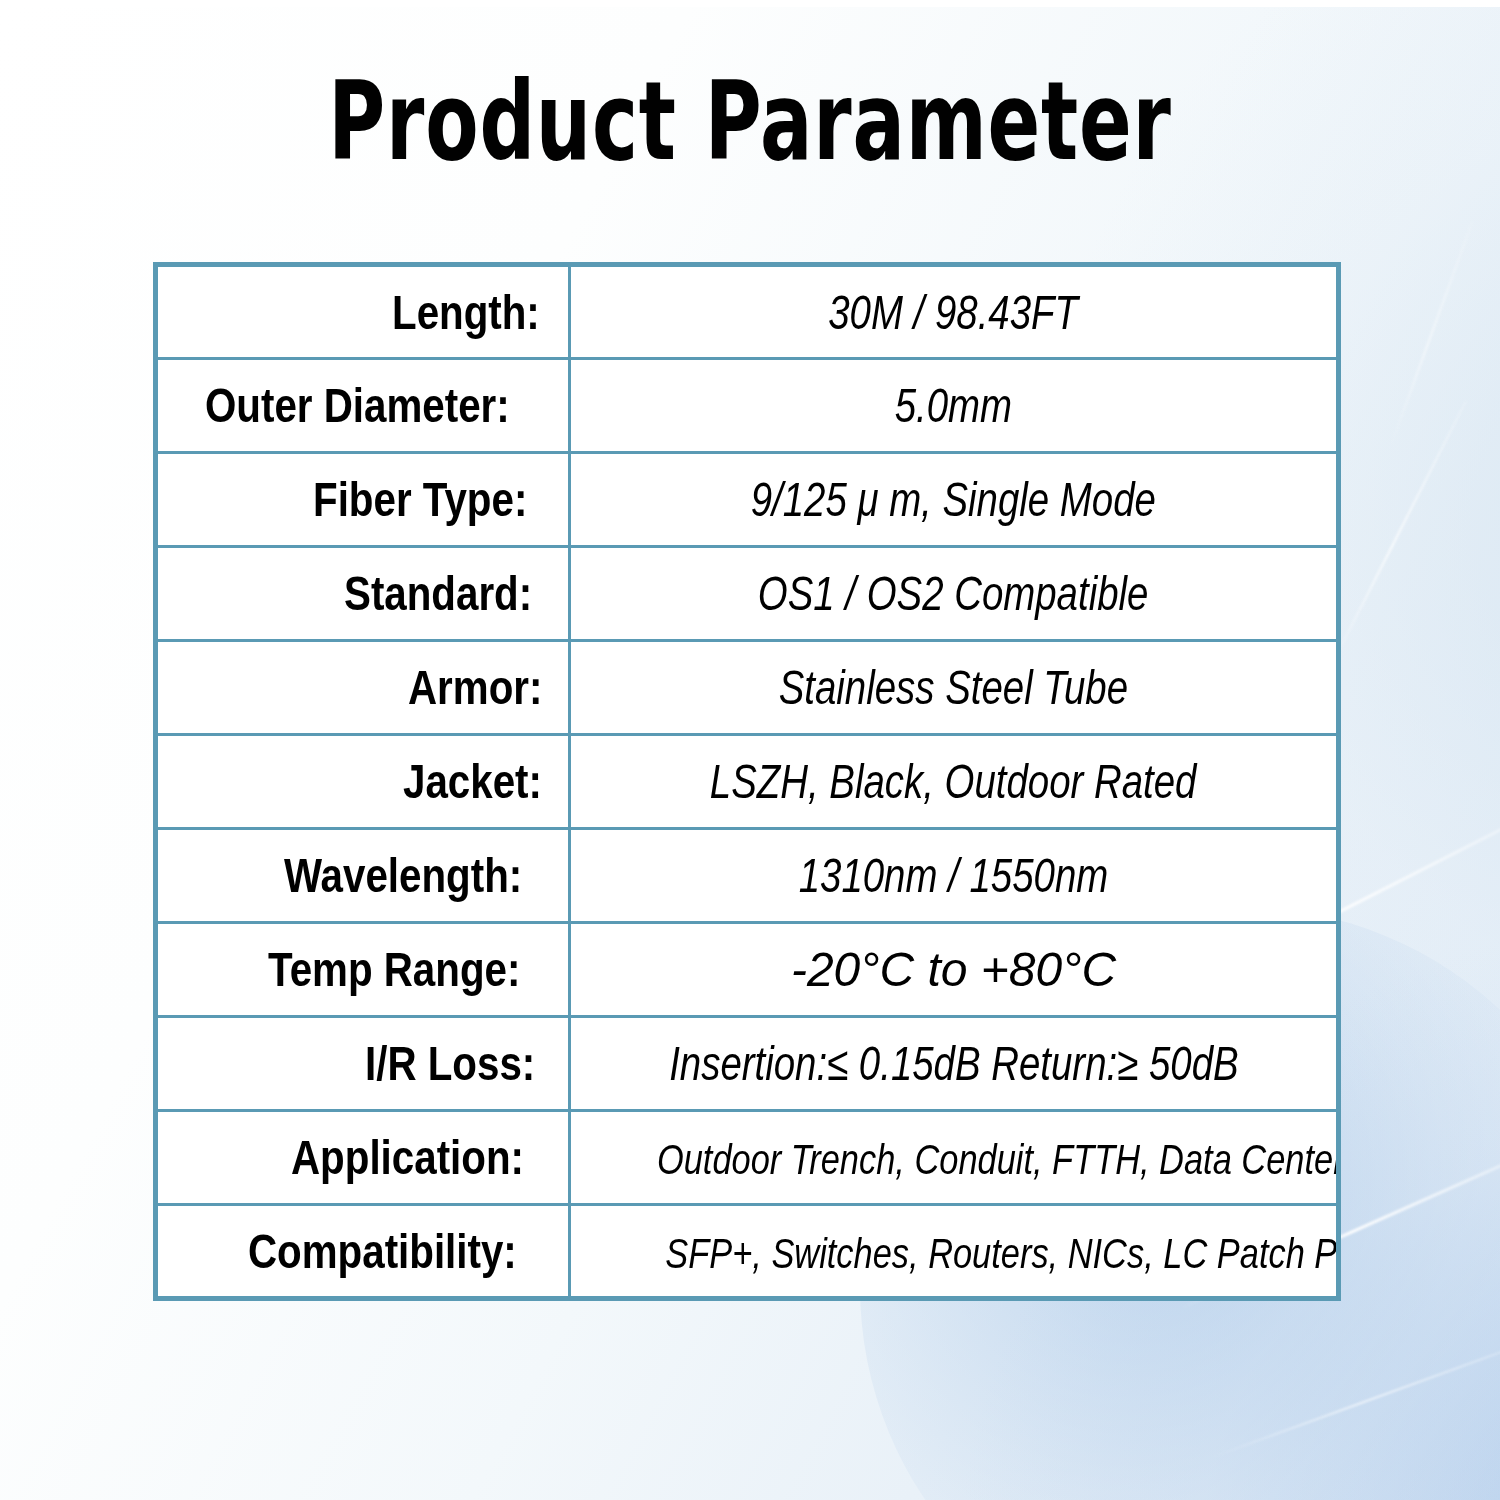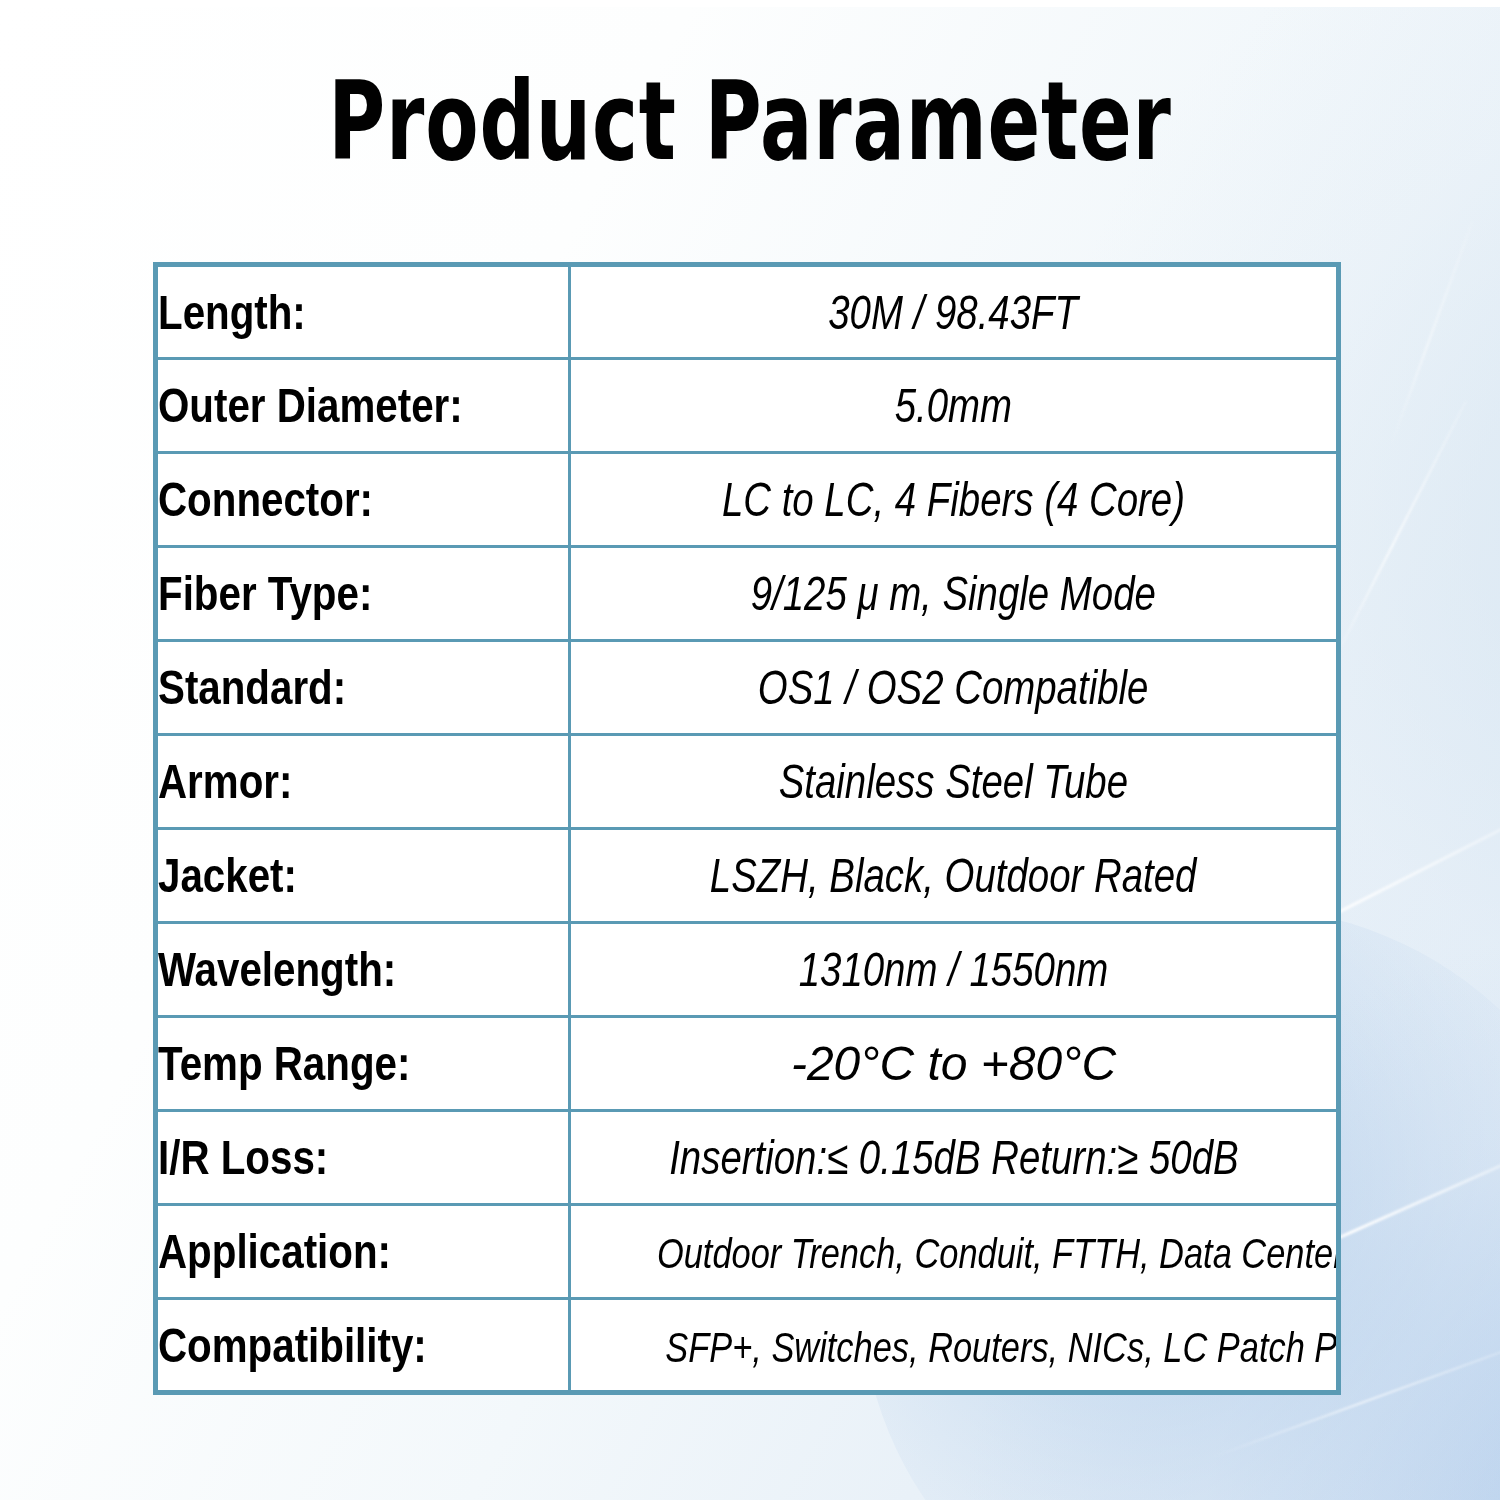--- a/index.html
+++ b/index.html
@@ -90,21 +90,21 @@
     border: 3px solid #5a9ab4;
     background: #ffffff;
     padding: 0;
     vertical-align: middle;
     color: #000000;
     overflow: hidden;
   }
   td.lbl {
     width: 410px;
     padding-left: 46px;
-    text-align: left;
+    text-align: right;
     font-weight: 700;
     font-size: 48px;
     letter-spacing: 0px;
   }
   td.val {
     text-align: center;
     font-weight: 400;
     font-size: 48px;
     padding: 0 10px;
     font-style: italic;
@@ -141,24 +141,20 @@
       <tr>
         <td class="lbl"><span class="squeeze">Length:</span></td>
         <td class="val tight"><span class="squeeze">30M / 98.43FT</span></td>
       </tr>
 
       <tr>
         <td class="lbl"><span class="squeeze">Outer Diameter:</span></td>
         <td class="val tight"><span class="squeeze">5.0mm</span></td>
       </tr>
 
-      <tr>
-        <td class="lbl"><span class="squeeze">Connector:</span></td>
-        <td class="val tight"><span class="squeeze">LC to LC, 4 Fibers (4 Core)</span></td>
-      </tr>
 
       <tr>
         <td class="lbl"><span class="squeeze">Fiber Type:</span></td>
         <td class="val tight"><span class="squeeze">9/125 μ m, Single Mode</span></td>
       </tr>
 
       <tr>
         <td class="lbl"><span class="squeeze">Standard:</span></td>
         <td class="val tight"><span class="squeeze">OS1 / OS2 Compatible</span></td>
       </tr>

